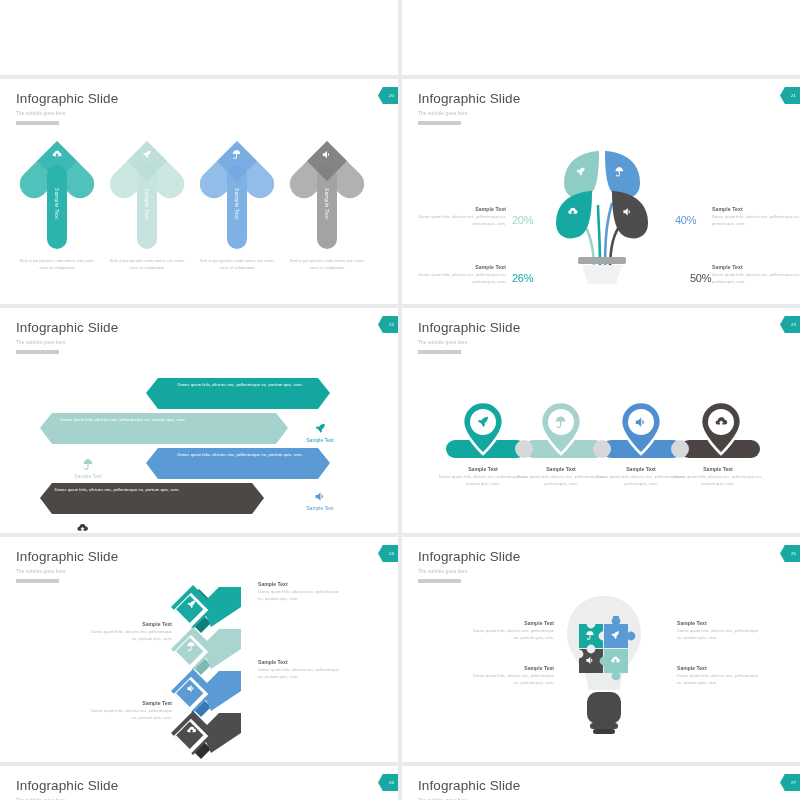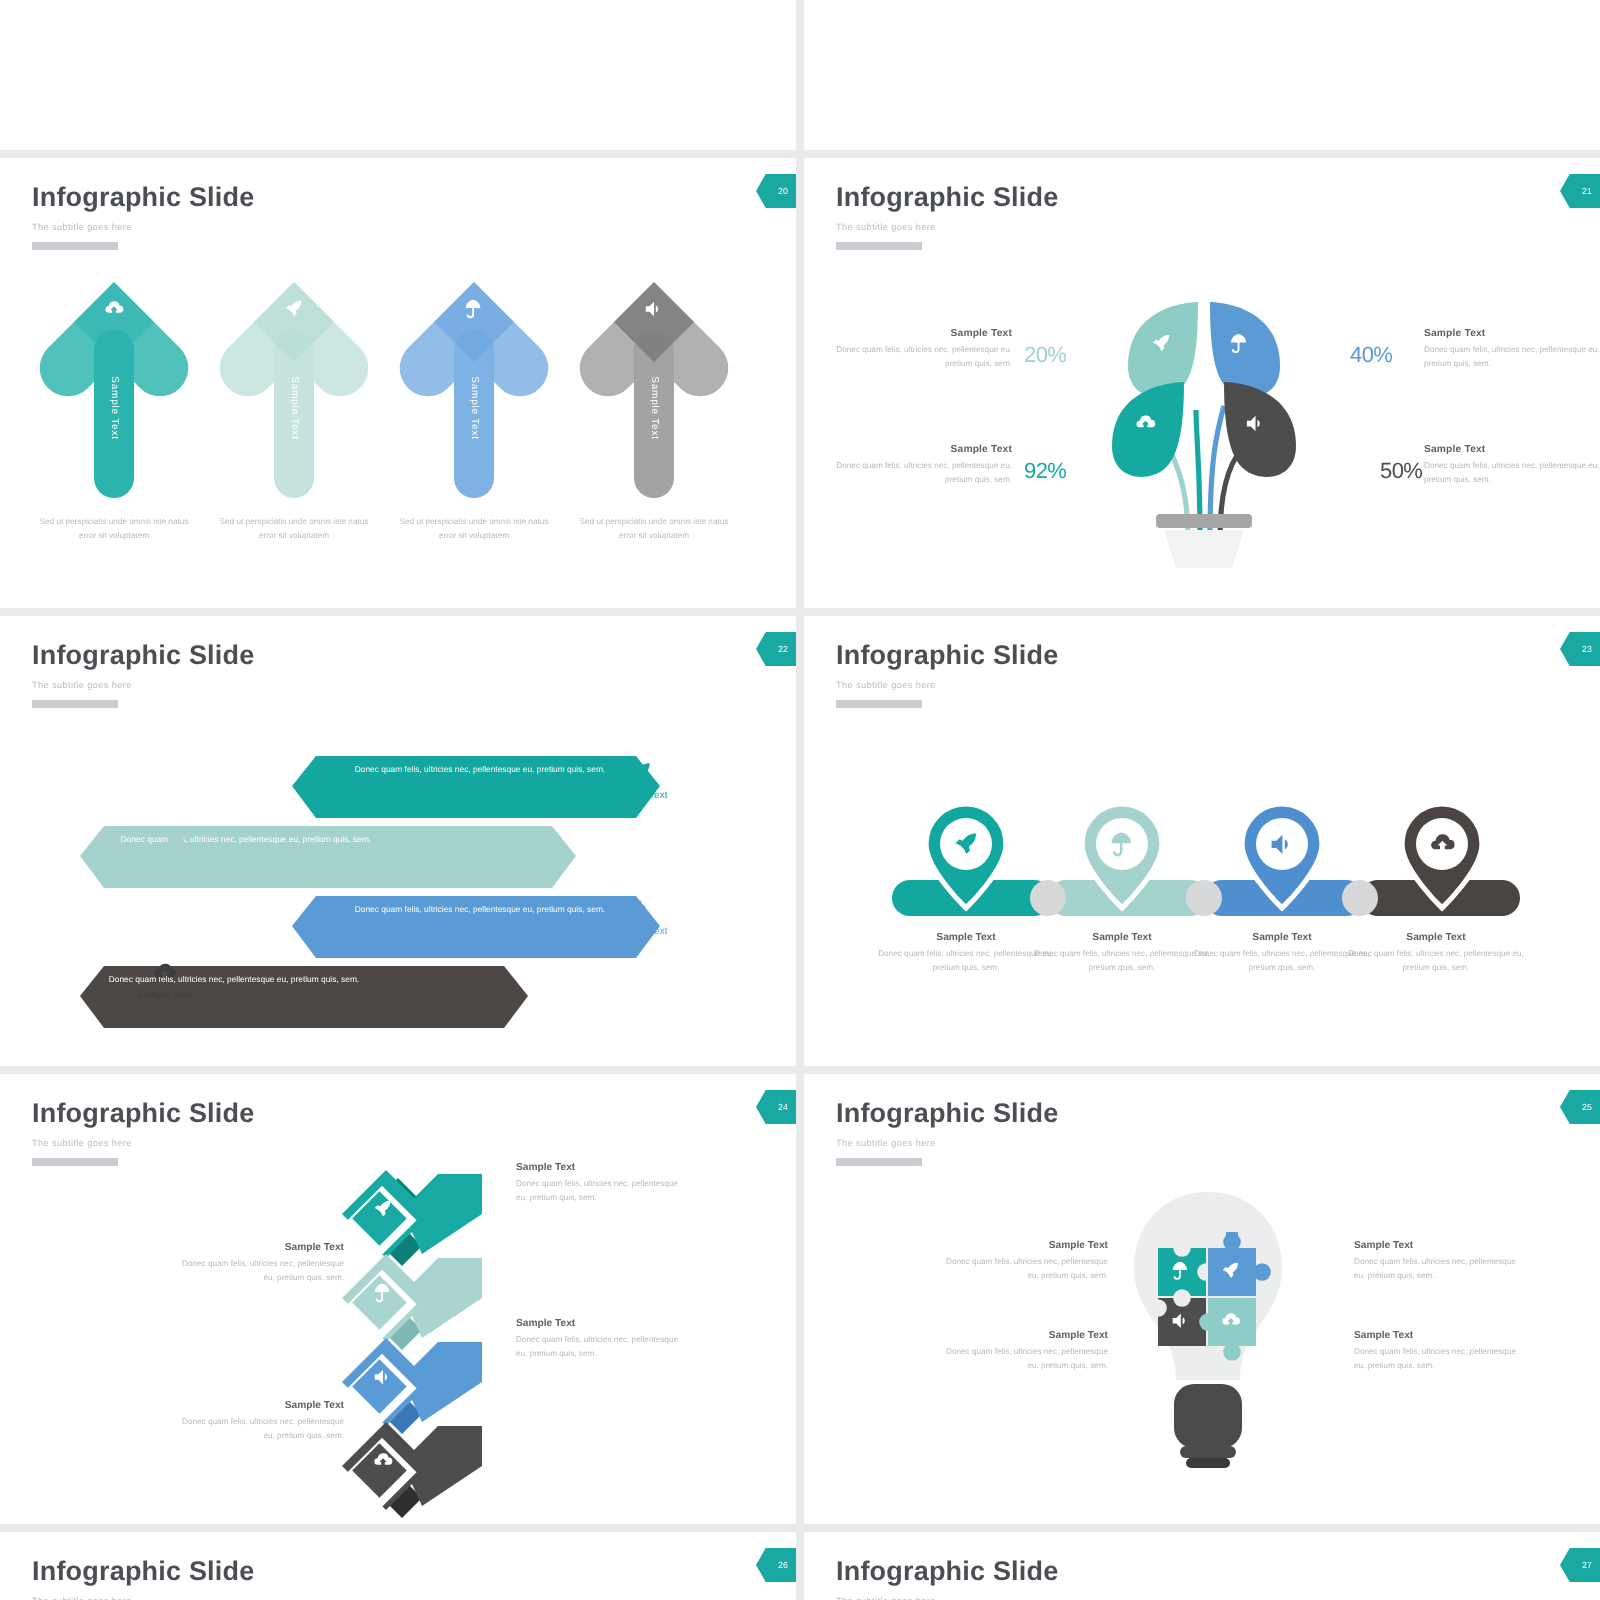--- a/index.html
+++ b/index.html
@@ -21,21 +21,21 @@
   }
   .slide{
     position:relative;
     background:#ffffff;
     overflow:hidden;
   }
 
   
   .s-title{
     position:absolute;left:16px;top:12px;
-    font-size:13.5px;color:#4b4f54;font-weight:700;
+    font-size:13.5px;color:#4b4f54;font-weight:400;
     letter-spacing:.1px;white-space:nowrap;
   }
   .s-sub{
     position:absolute;left:16px;top:32px;
     font-size:4.6px;color:#b7bcc1;letter-spacing:.2px;white-space:nowrap;
   }
   .s-bar{
     position:absolute;left:16px;top:42px;width:43px;height:4px;
     background:#c9cdd1;
   }
@@ -43,21 +43,21 @@
     position:absolute;right:-2px;top:8px;
     width:22px;height:17px;
     background:#1aa9a2;
     clip-path:polygon(0% 50%, 22% 0%, 100% 0%, 100% 100%, 22% 100%);
     color:#ffffff;font-size:4.4px;
     display:flex;align-items:center;justify-content:center;
     padding-left:5px;box-sizing:border-box;
   }
 
   
-  .ct{position:absolute;}
+  .ct{position:absolute;margin-top:42px;}
   .lbl-h{font-size:5.1px;color:#5d6166;font-weight:bold;letter-spacing:.1px;}
   .lbl-p{font-size:4.1px;color:#b6babe;line-height:1.65;}
   svg{display:block;overflow:visible;}
 
   
   .arrowcol{position:absolute;top:60px;width:70px;text-align:center;}
   .arrowcol .cap{
     position:absolute;top:118px;left:50%;transform:translateX(-50%);
     width:78px;font-size:4.1px;color:#b6babe;line-height:1.75;text-align:center;
   }
@@ -238,21 +238,21 @@
     <div class="ct tright" style="left:16px;top:85px;width:88px">
       <div class="lbl-h">Sample Text</div>
       <div class="lbl-p" style="margin-top:2px">Donec quam felis, ultricies nec, pellentesque eu, pretium quis, sem.</div>
     </div>
     <div class="ct pct" style="left:110px;top:93px;color:#9ed3cd">20%</div>
 
     <div class="ct tright" style="left:16px;top:143px;width:88px">
       <div class="lbl-h">Sample Text</div>
       <div class="lbl-p" style="margin-top:2px">Donec quam felis, ultricies nec, pellentesque eu, pretium quis, sem.</div>
     </div>
-    <div class="ct pct" style="left:110px;top:151px;color:#16a9a2">92%</div>
+    <div class="ct pct" style="left:110px;top:151px;color:#16a9a2">26%</div>
 
     <div class="ct pct" style="left:273px;top:93px;color:#5b9bd5">40%</div>
     <div class="ct tleft" style="left:310px;top:85px;width:88px">
       <div class="lbl-h">Sample Text</div>
       <div class="lbl-p" style="margin-top:2px">Donec quam felis, ultricies nec, pellentesque eu, pretium quis, sem.</div>
     </div>
 
     <div class="ct pct" style="left:288px;top:151px;color:#4d4d4d">50%</div>
     <div class="ct tleft" style="left:310px;top:143px;width:88px">
       <div class="lbl-h">Sample Text</div>

